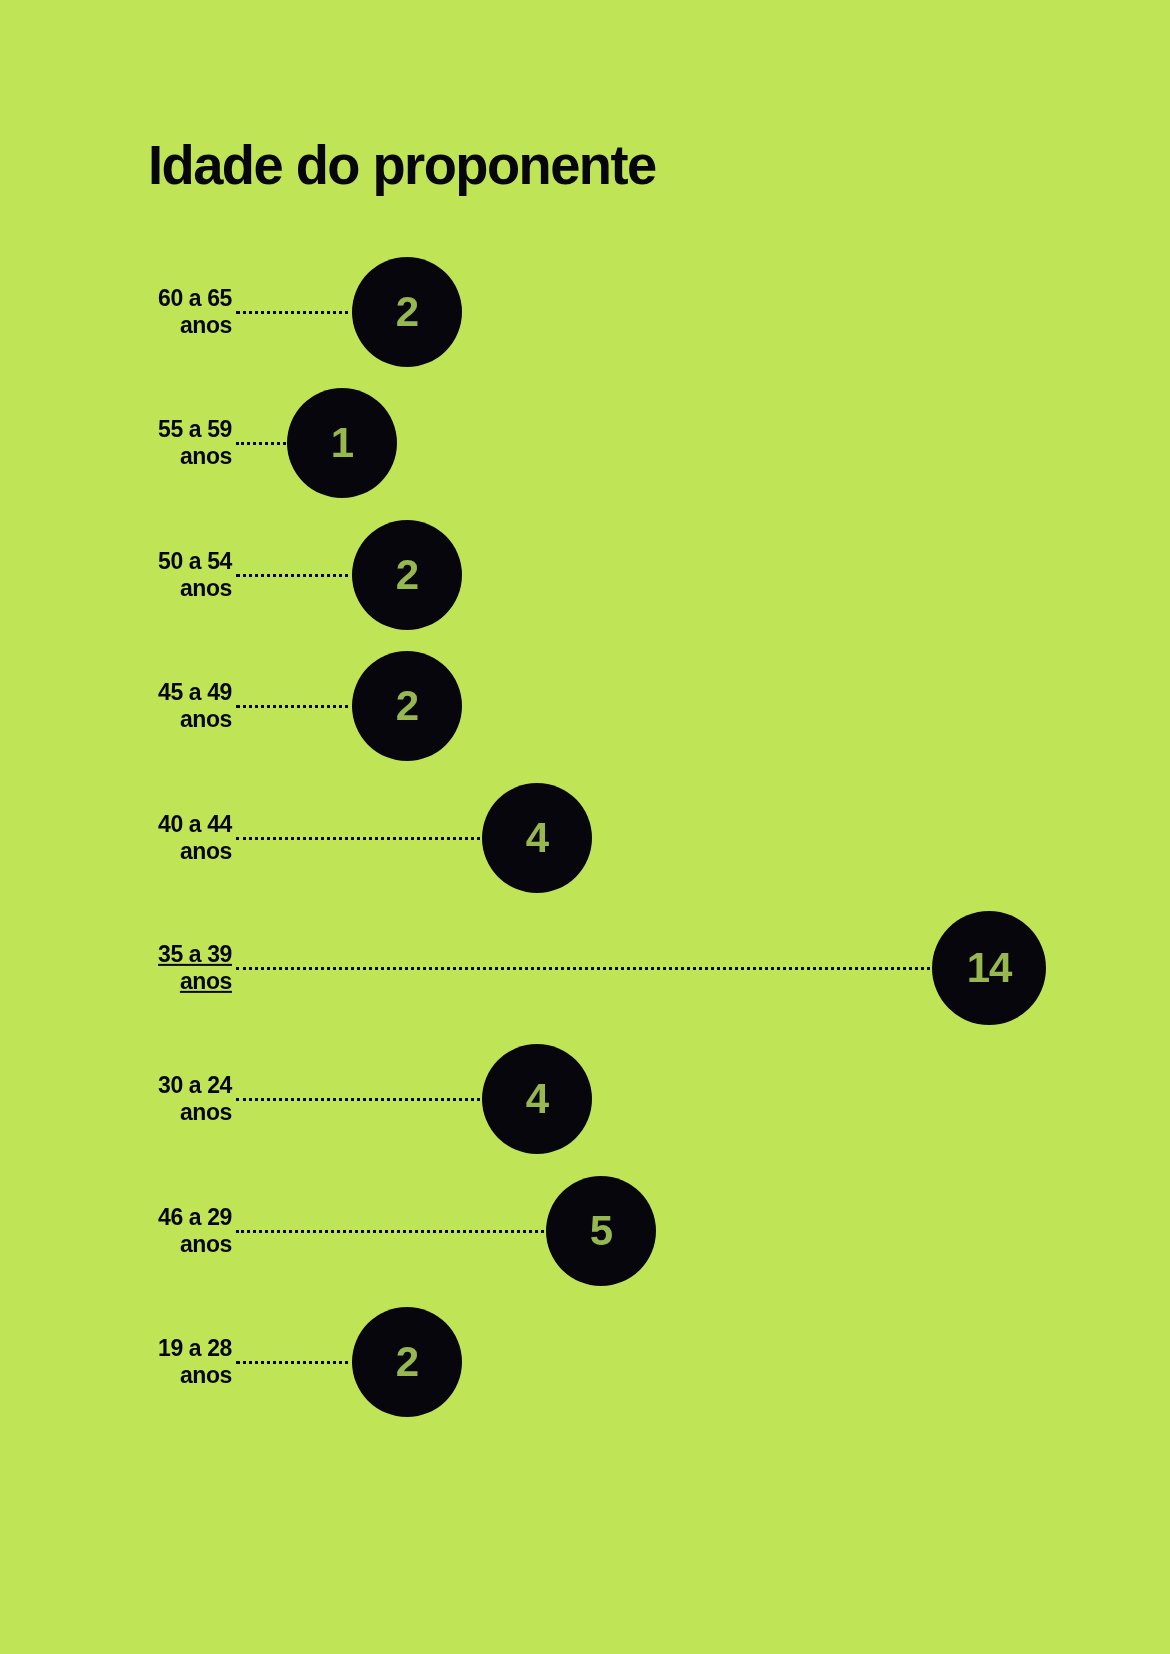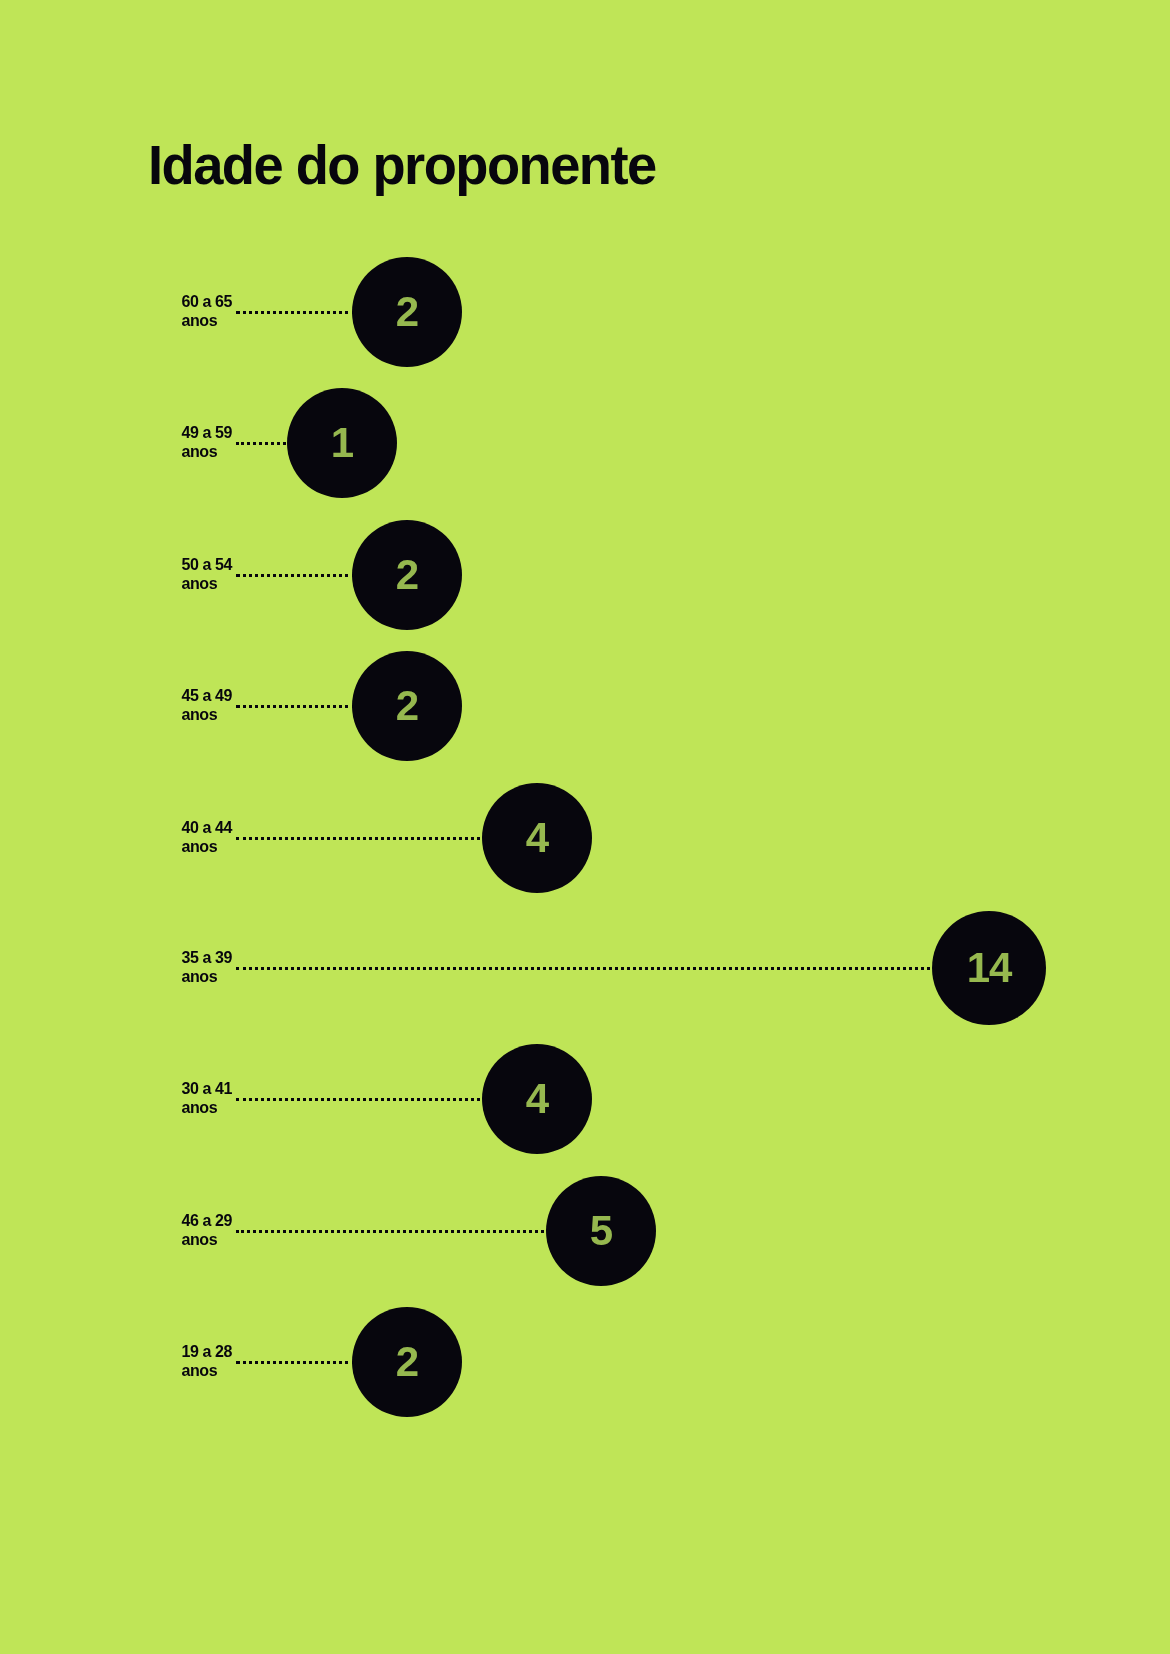--- a/index.html
+++ b/index.html
@@ -34,22 +34,23 @@
   }
   .row {
     position: absolute;
     left: 0;
     width: 1170px;
     height: 0;
   }
   .row-label {
     position: absolute;
     right: 0;
+    text-align: right;
     color: #07060d;
-    font-size: 16px;
+    font-size: 23px;
     font-weight: 700;
     line-height: 1.18;
     letter-spacing: -0.4px;
     white-space: nowrap;
     transform: translateY(-50%);
   }
   .row-label .lbl-line {
     display: block;
   }
   .leader {
@@ -91,21 +92,21 @@
           <span class="lbl-line">60 a 65</span>
           <span class="lbl-line">anos</span>
         </div>
         <div class="bubble" style="left: 407px; top: 0px; width: 110px; height: 110px;">
           <span class="bubble-value">2</span>
         </div>
       </div>
       <div class="row" style="top: 443px;">
         <div class="leader" style="left: 236px; width: 55px;"></div>
         <div class="row-label" style="right: 938px;">
-          <span class="lbl-line">49 a 59</span>
+          <span class="lbl-line">55 a 59</span>
           <span class="lbl-line">anos</span>
         </div>
         <div class="bubble" style="left: 342px; top: 0px; width: 110px; height: 110px;">
           <span class="bubble-value">1</span>
         </div>
       </div>
       <div class="row" style="top: 575px;">
         <div class="leader" style="left: 236px; width: 120px;"></div>
         <div class="row-label" style="right: 938px;">
           <span class="lbl-line">50 a 54</span>
@@ -130,32 +131,32 @@
         <div class="row-label" style="right: 938px; margin-left: 40px;">
           <span class="lbl-line">40 a 44</span>
           <span class="lbl-line">anos</span>
         </div>
         <div class="bubble" style="left: 537px; top: 0px; width: 110px; height: 110px;">
           <span class="bubble-value">4</span>
         </div>
       </div>
       <div class="row" style="top: 968px;">
         <div class="leader" style="left: 236px; width: 700px;"></div>
-        <div class="row-label" style="right: 938px;">
+        <div class="row-label" style="right: 938px; text-decoration: underline;">
           <span class="lbl-line">35 a 39</span>
           <span class="lbl-line">anos</span>
         </div>
         <div class="bubble" style="left: 989px; top: 0px; width: 114px; height: 114px;">
           <span class="bubble-value">14</span>
         </div>
       </div>
       <div class="row" style="top: 1099px;">
         <div class="leader" style="left: 236px; width: 250px;"></div>
         <div class="row-label" style="right: 938px;">
-          <span class="lbl-line">30 a 41</span>
+          <span class="lbl-line">30 a 24</span>
           <span class="lbl-line">anos</span>
         </div>
         <div class="bubble" style="left: 537px; top: 0px; width: 110px; height: 110px;">
           <span class="bubble-value">4</span>
         </div>
       </div>
       <div class="row" style="top: 1231px;">
         <div class="leader" style="left: 236px; width: 314px;"></div>
         <div class="row-label" style="right: 938px;">
           <span class="lbl-line">46 a 29</span>

